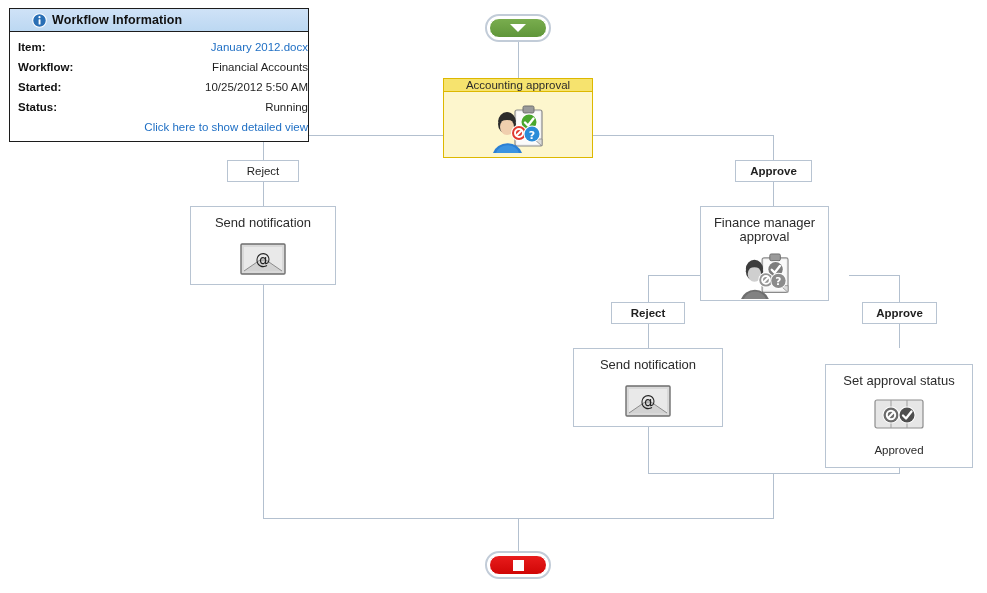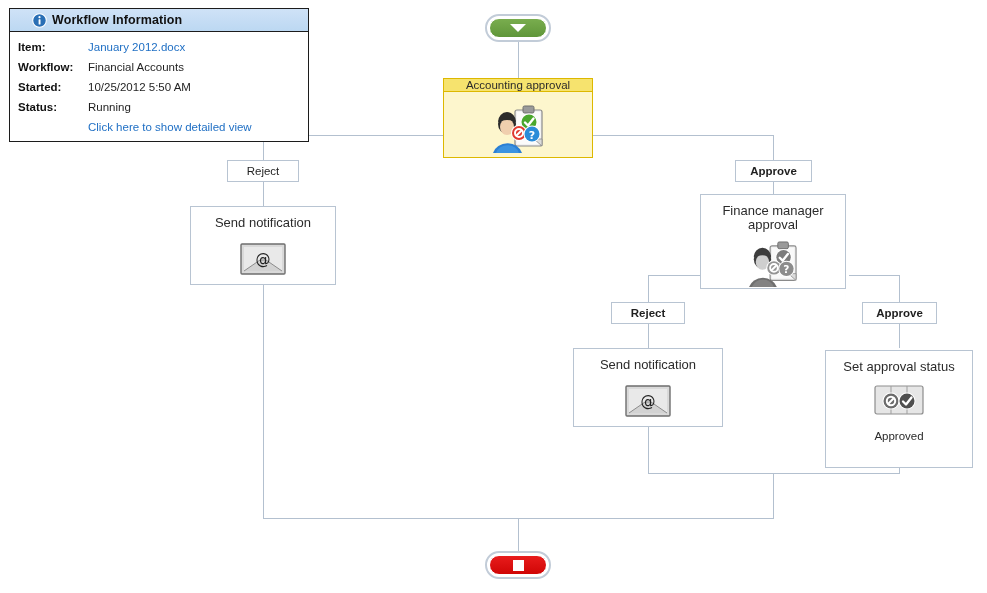--- a/index.html
+++ b/index.html
@@ -66,20 +66,21 @@
     white-space: nowrap;
   }
   #wf-info-body {
     padding: 5px 0 4px 0;
   }
   .info-row {
     display: flex;
     align-items: baseline;
     line-height: 20px;
     min-height: 20px;
+    justify-content: space-between;
   }
   .info-label {
     width: 78px;
     flex: 0 0 78px;
     padding-left: 8px;
     box-sizing: border-box;
     font-size: 11.5px;
     font-weight: bold;
     color: #111111;
     white-space: nowrap;
@@ -311,21 +312,21 @@
     <span class="shape-icon">
       <svg width="46" height="32" viewBox="0 0 46 32">
         <rect x="1" y="1" width="44" height="30" rx="1" fill="#d9d9d9" stroke="#6e6e6e" stroke-width="1.4"></rect>
         <rect x="4" y="4" width="38" height="24" fill="#e9e9e9"></rect>
         <path d="M4 28 L20 17 L26 17 L42 28" fill="#d2d2d2" stroke="#8c8c8c" stroke-width="1"></path>
         <text x="23" y="21" font-size="15" fill="#1f1f1f" text-anchor="middle" font-family="DejaVu Sans, sans-serif">@</text>
       </svg>
     </span>
   </div>
 
-  <div class="shape" style="left:700px; top:194px; width:146px; height:95px;">
+  <div class="shape" style="left:700px; top:206px; width:129px; height:95px;">
     <div class="shape-title">Finance manager
 approval</div>
     <span class="shape-icon" style="margin-top:2px;">
       <svg width="56" height="48" viewBox="0 0 56 50">
         <rect x="25" y="5" width="27" height="36" rx="2" fill="#efefef" stroke="#8a8a8a" stroke-width="1.2"></rect>
         <rect x="27" y="7" width="23" height="32" fill="#f9f9f9"></rect>
         <rect x="33" y="1" width="11" height="7" rx="1.5" fill="#9a9a9a" stroke="#6f6f6f" stroke-width="1"></rect>
         <path d="M44 34 L52 34 L52 41 Z" fill="#dcdcdc" stroke="#8a8a8a" stroke-width="0.8"></path>
         <ellipse cx="17" cy="19" rx="9" ry="10" fill="#3d3d3d"></ellipse>
         <ellipse cx="17" cy="22" rx="7" ry="8" fill="#cfcfcf"></ellipse>
@@ -359,21 +360,21 @@
     <span class="shape-icon">
       <svg width="46" height="32" viewBox="0 0 46 32">
         <rect x="1" y="1" width="44" height="30" rx="1" fill="#d9d9d9" stroke="#6e6e6e" stroke-width="1.4"></rect>
         <rect x="4" y="4" width="38" height="24" fill="#e9e9e9"></rect>
         <path d="M4 28 L20 17 L26 17 L42 28" fill="#d2d2d2" stroke="#8c8c8c" stroke-width="1"></path>
         <text x="23" y="21" font-size="15" fill="#1f1f1f" text-anchor="middle" font-family="DejaVu Sans, sans-serif">@</text>
       </svg>
     </span>
   </div>
 
-  <div class="shape" style="left:825px; top:350px; width:148px; height:118px;">
+  <div class="shape" style="left:825px; top:364px; width:148px; height:104px;">
     <div class="shape-title">Set approval status</div>
     <span class="shape-icon" style="margin-top:4px;">
       <svg width="50" height="30" viewBox="0 0 50 30">
         <rect x="1" y="1" width="48" height="28" rx="2" fill="#e6e6e6" stroke="#8d8d8d" stroke-width="1.2"></rect>
         <line x1="17" y1="1" x2="17" y2="29" stroke="#9d9d9d" stroke-width="1"></line>
         <line x1="33" y1="1" x2="33" y2="29" stroke="#9d9d9d" stroke-width="1"></line>
         <circle cx="17" cy="16" r="8.5" fill="#ffffff"></circle>
         <circle cx="17" cy="16" r="7.5" fill="#6b6b6b"></circle>
         <circle cx="17" cy="16" r="4.2" fill="none" stroke="#ffffff" stroke-width="2"></circle>
         <line x1="13.8" y1="19.2" x2="20.2" y2="12.8" stroke="#ffffff" stroke-width="2"></line>

